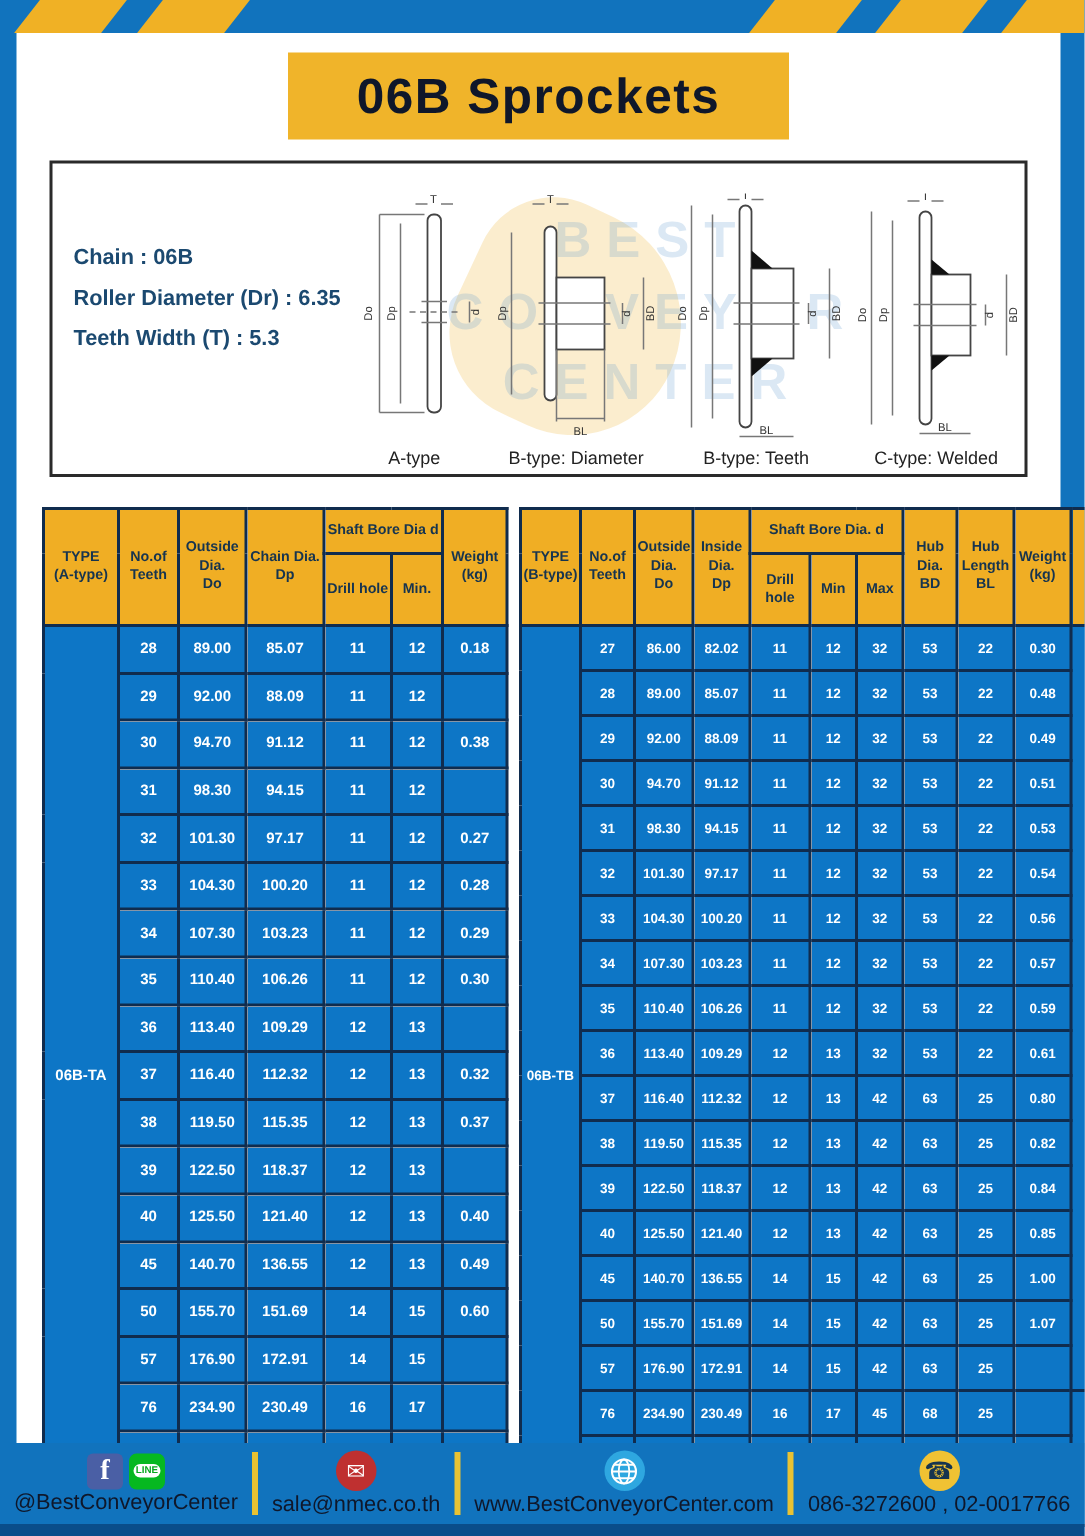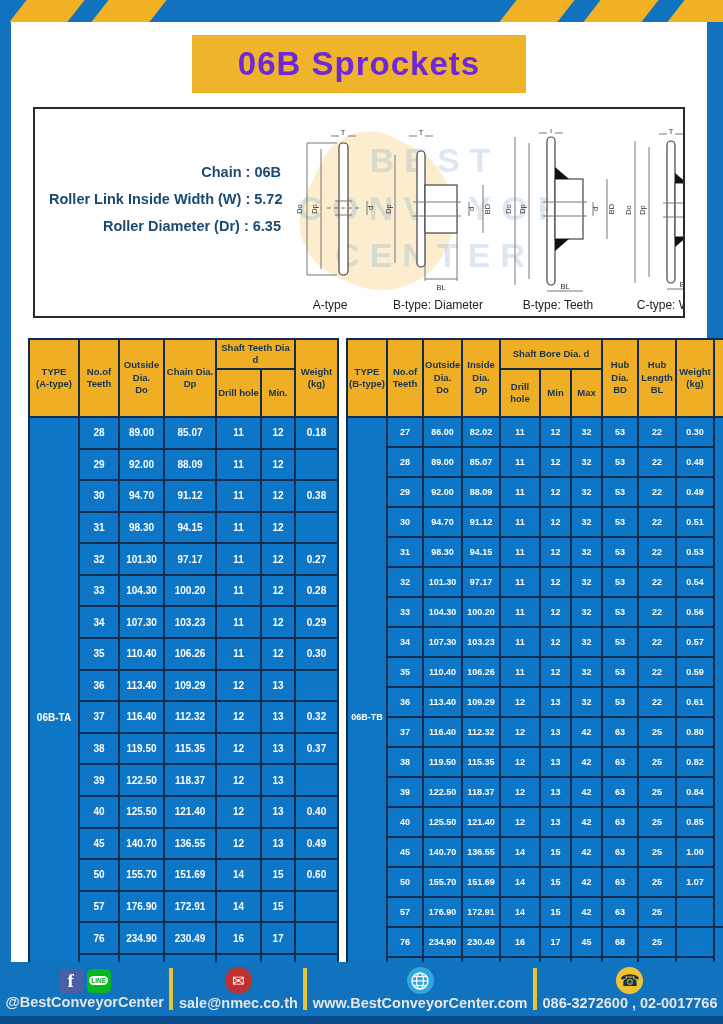--- a/index.html
+++ b/index.html
@@ -7,30 +7,30 @@
   .page{position:relative;width:723px;height:1024px;background:#1173bd;overflow:hidden;}
 
   
   .top-band{position:absolute;left:0;top:0;width:723px;height:22px;background:#1173bd;overflow:hidden;z-index:3;}
   .stripe{position:absolute;top:-4px;width:58px;height:30px;background:#f0b125;transform:skewX(-38deg);}
 
   
   .sheet{position:absolute;left:11px;top:22px;width:696px;height:940px;background:#ffffff;z-index:1;}
 
   .title-banner{margin:13px auto 0;width:334px;height:58px;background:#f0b42a;display:flex;align-items:center;justify-content:center;
-    font-size:33px;font-weight:bold;color:#6d28d9;letter-spacing:1px;}
+    font-size:33px;font-weight:bold;color:#0f172a;letter-spacing:1px;}
 
   
   .diagram-panel{position:relative;margin:14px auto 0;width:652px;height:211px;border:2px solid #2a2a2a;box-sizing:border-box;
     display:flex;padding:6px 10px 4px 10px;background:#fff;overflow:hidden;}
   .watermark-text{position:absolute;left:180px;top:28px;width:440px;text-align:center;font-weight:bold;font-size:34px;line-height:1.4;
     letter-spacing:10px;color:rgba(90,150,205,0.22);white-space:pre-line;pointer-events:none;z-index:0;}
   .watermark-blob{position:absolute;left:270px;top:30px;width:150px;height:150px;background:rgba(240,185,60,0.25);
     border-radius:40% 60% 55% 45%;transform:rotate(25deg);z-index:0;}
-  .specs{position:relative;z-index:1;width:232px;padding-top:44px;padding-left:4px;text-align:right;}
+  .specs{position:relative;z-index:1;width:232px;padding-top:44px;padding-left:4px;}
   .spec-line{font-size:14.5px;font-weight:bold;color:#1b4970;line-height:1.85;white-space:nowrap;}
   .diagrams{position:relative;z-index:1;flex:1;display:flex;justify-content:space-between;align-items:flex-end;}
   .diag-col{display:flex;flex-direction:column;align-items:center;}
   .diag-col svg{display:block;}
   .diag-caption{font-size:12px;color:#222;margin-top:1px;white-space:nowrap;}
   .dim{stroke:#777;stroke-width:1;fill:none;}
   .part{stroke:#444;stroke-width:1.2;fill:#fff;}
   .weld{fill:#111;stroke:none;}
   .dimtext{fill:#333;font-size:7.5px;font-family:"Liberation Sans",sans-serif;}
 
@@ -48,21 +48,21 @@
   #table-b td{font-size:9px;height:26px;}
   .vert{writing-mode:vertical-rl;letter-spacing:1px;}
   th.vert{font-size:9px;}
   td.vert{font-size:9px;}
 
   
   .footer{position:absolute;left:0;bottom:0;width:723px;height:62px;background:#1173bd;z-index:3;}
   .footer-main{height:54px;display:flex;align-items:center;justify-content:space-evenly;}
   .fgroup{display:flex;flex-direction:column;align-items:center;gap:1px;}
   .ficons{display:flex;gap:4px;align-items:center;}
-  .ftext{color:#e5e5e5;font-weight:bold;font-size:14.5px;white-space:nowrap;}
+  .ftext{color:#0f172a;font-weight:normal;font-size:14.5px;white-space:nowrap;}
   .fsep{width:4px;height:42px;background:#e8c233;}
   .fb-icon{width:24px;height:24px;background:#4a5fa5;border-radius:4px;color:#fff;font-weight:bold;font-size:19px;
     display:flex;align-items:center;justify-content:center;font-family:"Liberation Serif",serif;}
   .line-icon{width:24px;height:24px;background:#06b820;border-radius:5px;display:flex;align-items:center;justify-content:center;}
   .line-bubble{background:#fff;border-radius:5px;padding:1px 2px;color:#06a81e;font-size:6.5px;font-weight:bold;}
   .round-icon{width:27px;height:27px;border-radius:50%;display:flex;align-items:center;justify-content:center;}
   .mail-icon{background:#bf3030;color:#fff;font-size:15px;}
   .globe-icon{background:#2ea7e0;}
   .phone-icon{background:#f0c233;color:#16344f;font-size:16px;}
   .footer-strip{position:absolute;bottom:0;left:0;width:100%;height:8px;background:#0a4d8a;}
@@ -85,22 +85,22 @@
     <div class="title-banner">06B Sprockets</div>
 
     <div class="diagram-panel">
       <div class="watermark-blob"></div>
       <div class="watermark-text">BEST
 CONVEYOR
 CENTER</div>
 
       <div class="specs">
         <div class="spec-line">Chain  : 06B</div>
-        <div class="spec-line">Roller Link Inside Width (W)  :  5.72</div>
         <div class="spec-line">Roller Diameter (Dr)  : 6.35</div>
+        <div class="spec-line">Teeth Width (T)  :  5.3</div>
       </div>
 
       <div class="diagrams">
 
         <div class="diag-col">
           <svg width="98" height="168" viewBox="0 0 98 168">
             <rect class="part" x="58" y="14" width="9" height="132" rx="4"></rect>
             <line class="dim" x1="54" y1="72" x2="71" y2="72"></line>
             <line class="dim" x1="54" y1="86" x2="71" y2="86"></line>
             <line class="dim" x1="46" y1="79" x2="80" y2="79" stroke-dasharray="4,3"></line>
@@ -210,21 +210,21 @@
             <tr>
               <th rowspan="2">TYPE
 (A-type)</th>
               <th rowspan="2">No.of
 Teeth</th>
               <th rowspan="2">Outside
 Dia.
 Do</th>
               <th rowspan="2">Chain Dia.
 Dp</th>
-              <th colspan="2">Shaft Teeth Dia d</th>
+              <th colspan="2">Shaft Bore Dia d</th>
               <th rowspan="2">Weight
 (kg)</th>
             </tr>
             <tr>
               <th>Drill hole</th>
               <th>Min.</th>
             </tr>
           </thead>
         <tbody>
             <tr>

